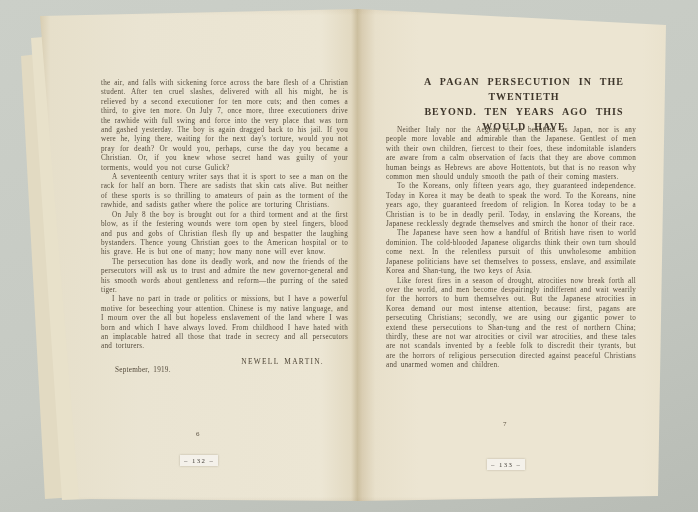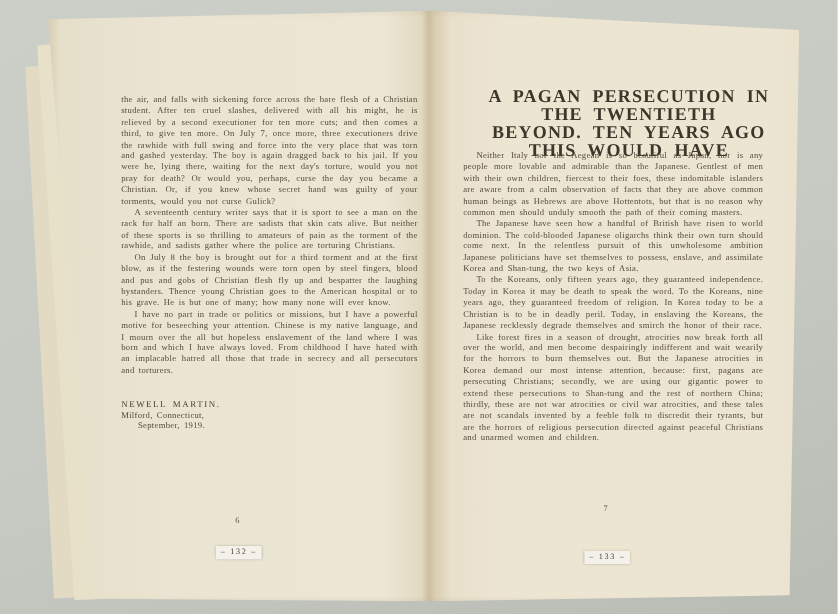--- a/index.html
+++ b/index.html
@@ -51,31 +51,31 @@
   .page-text p.no-indent { text-indent: 0; }
 
   .left-text  { left: 101px; top: 79px;  width: 247px; }
   .right-text { left: 386px; top: 126px; width: 250px; }
 
   .title-block {
     position: absolute;
     left: 401px; top: 74px; width: 246px;
     text-align: center;
     font-weight: bold;
-    font-size: 15px;
+    font-size: 10px;
     line-height: 15px;
     letter-spacing: 1px;
     word-spacing: 4.5px;
     color: #3e362b;
   }
 
   .signature {
-    text-align: left;
+    text-align: right;
     padding-right: 24px;
-    margin-top: 18px;
+    margin-top: 5px;
     letter-spacing: 1.3px;
     word-spacing: 2px;
     font-size: 7.4px;
     color: #4c4334;
   }
   .place { margin-top: 10px; text-indent: 0 !important; }
   .dateline { text-indent: 14px !important; }
 
   .pagenum {
     position: absolute;
@@ -103,35 +103,35 @@
 <body>
 
 <div class="layer under2"></div>
 <div class="layer under1"></div>
 <div class="layer book"></div>
 
 <div class="page-text left-text">
   <p class="no-indent">the air, and falls with sickening force across the bare flesh of a Christian student.  After ten cruel slashes, delivered with all his might, he is relieved by a second executioner for ten more cuts; and then comes a third, to give ten more. On July 7, once more, three executioners drive the rawhide with full swing and force into the very place that was torn and gashed yesterday.  The boy is again dragged back to his jail.  If you were he, lying there, waiting for the next day's torture, would you not pray for death?  Or would you, perhaps, curse the day you became a Christian.  Or, if you knew whose secret hand was guilty of your torments, would you not curse Gulick?</p>
   <p>A seventeenth century writer says that it is sport to see a man on the rack for half an born.  There are sadists that skin cats alive.  But neither of these sports is so thrilling to amateurs of pain as the torment of the rawhide, and sadists gather where the police are torturing Christians.</p>
   <p>On July 8 the boy is brought out for a third torment and at the first blow, as if the festering wounds were torn open by steel fingers, blood and pus and gobs of Christian flesh fly up and bespatter the laughing bystanders.  Thence young Christian goes to the American hospital or to his grave.  He is but one of many; how many none will ever know.</p>
+  <p>The persecution has done its deadly work, and now the friends of the persecutors will ask us to trust and admire the new governor-general and his smooth words about gentleness and reform—the purring of the sated tiger.</p>
   <p>I have no part in trade or politics or missions, but I have a powerful motive for beseeching your attention.  Chinese is my native language, and I mourn over the all but hopeless enslavement of the land where I was born and which I have always loved.  From childhood I have hated with an implacable hatred all those that trade in secrecy and all persecutors and torturers.</p>
   <div class="signature">NEWELL MARTIN.</div>
-  <p class="place">Milford, Connecticut,</p>
   <p class="dateline">September, 1919.</p>
 </div>
 
 <div class="pagenum pagenum-left">6</div>
 <div class="folio folio-left">– 132 –</div>
 
 <div class="title-block">
   <div>A PAGAN PERSECUTION IN THE TWENTIETH</div>
   <div>BEYOND.  TEN YEARS AGO THIS WOULD HAVE</div>
 </div>
 
 <div class="page-text right-text">
   <p>Neither Italy nor the Aegean is so beautiful as Japan, nor is any people more lovable and admirable than the Japanese. Gentlest of men with their own children, fiercest to their foes, these indomitable islanders are aware from a calm observation of facts that they are above common human beings as Hebrews are above Hottentots, but that is no reason why common men should unduly smooth the path of their coming masters.</p>
+  <p>To the Koreans, only fifteen years ago, they guaranteed independence.  Today in Korea it may be death to speak the word.  To the Koreans, nine years ago, they guaranteed freedom of religion.  In Korea today to be a Christian is to be in deadly peril.  Today, in enslaving the Koreans, the Japanese recklessly degrade themselves and smirch the honor of their race.</p>
   <p>The Japanese have seen how a handful of British have risen to world dominion.  The cold-blooded Japanese oligarchs think their own turn should come next.  In the relentless pursuit of this unwholesome ambition Japanese politicians have set themselves to possess, enslave, and assimilate Korea and Shan-tung, the two keys of Asia.</p>
-  <p>To the Koreans, only fifteen years ago, they guaranteed independence.  Today in Korea it may be death to speak the word.  To the Koreans, nine years ago, they guaranteed freedom of religion.  In Korea today to be a Christian is to be in deadly peril.  Today, in enslaving the Koreans, the Japanese recklessly degrade themselves and smirch the honor of their race.</p>
   <p>Like forest fires in a season of drought, atrocities now break forth all over the world, and men become despairingly indifferent and wait wearily for the horrors to burn themselves out.  But the Japanese atrocities in Korea demand our most intense attention, because: first, pagans are persecuting Christians; secondly, we are using our gigantic power to extend these persecutions to Shan-tung and the rest of northern China; thirdly, these are not war atrocities or civil war atrocities, and these tales are not scandals invented by a feeble folk to discredit their tyrants, but are the horrors of religious persecution directed against peaceful Christians and unarmed women and children.</p>
 </div>
 
 <div class="pagenum pagenum-right">7</div>
 <div class="folio folio-right">– 133 –</div>
 
 </body></html>

